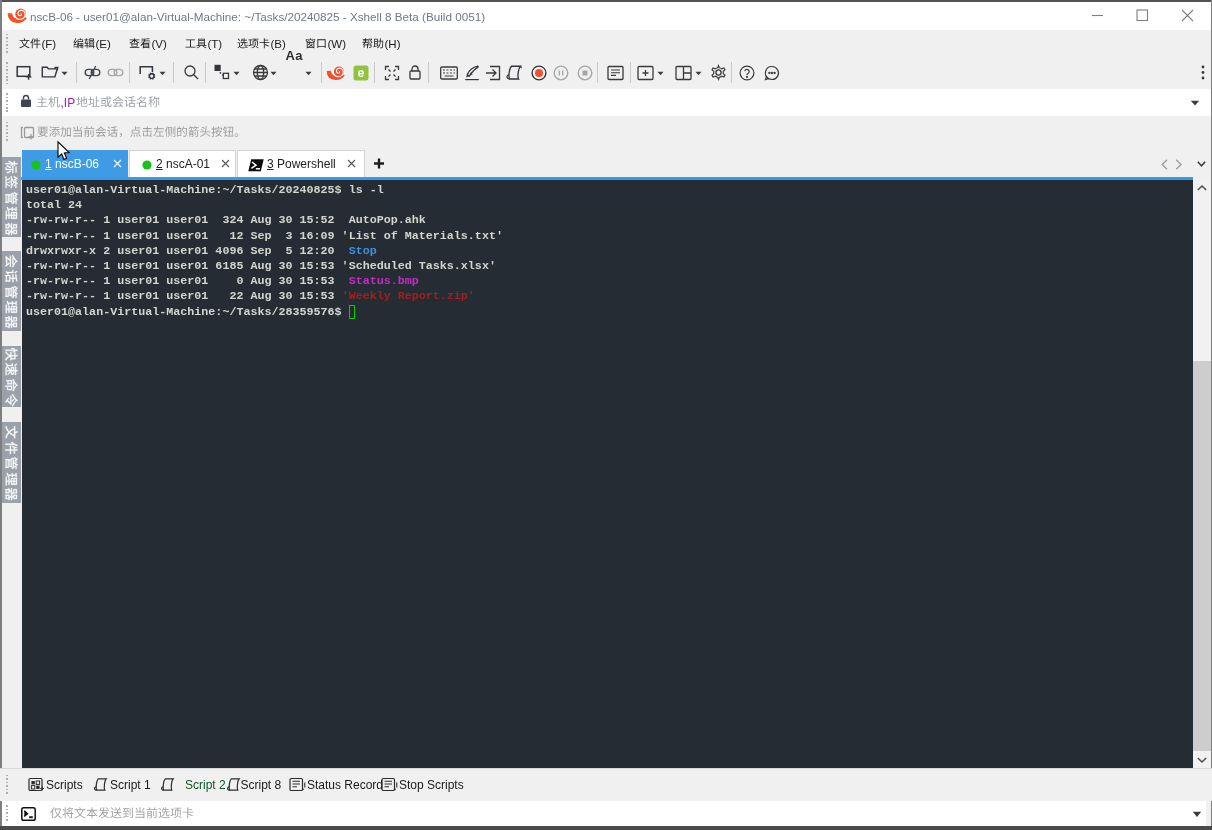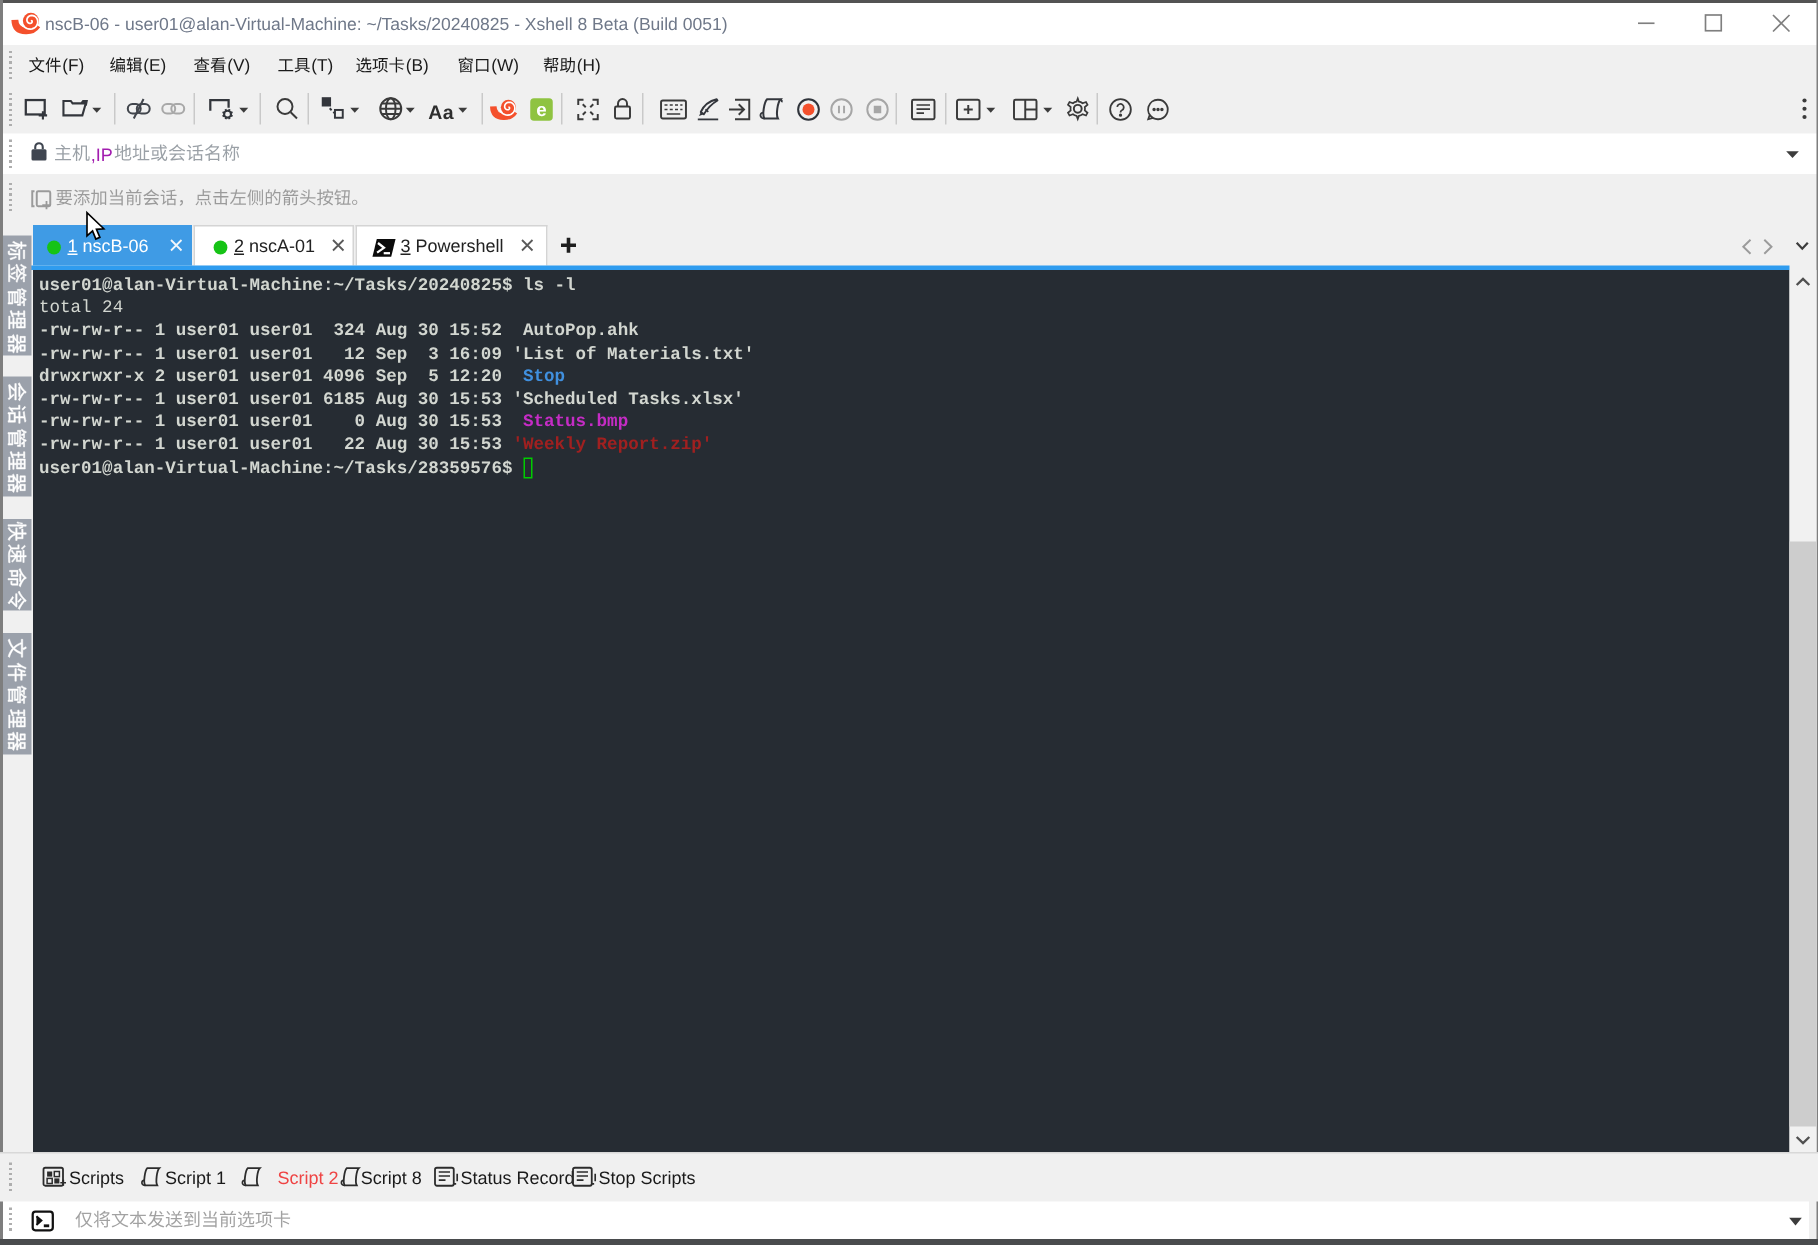--- a/index.html
+++ b/index.html
@@ -182,21 +182,21 @@
     <path d="M0.5 0.8 L3.5 4.2 L6.5 0.8 Z" fill="#3c3c3c"></path>
   </svg>
 <svg class="ic" style="left:251.5px;top:64px" width="17" height="17" viewBox="0 0 17 17" fill="none" stroke="#3a3a3a" stroke-width="1.3">
     <circle cx="8.5" cy="8.5" r="7"></circle>
     <ellipse cx="8.5" cy="8.5" rx="3.2" ry="7"></ellipse>
     <path d="M1.5 8.5 H15.5 M2.5 5 H14.5 M2.5 12 H14.5"></path>
   </svg>
 <svg class="ic" style="left:270.2px;top:70.5px" width="7" height="5" viewBox="0 0 7 5">
     <path d="M0.5 0.8 L3.5 4.2 L6.5 0.8 Z" fill="#3c3c3c"></path>
   </svg>
-<div class="abs" style="left:285.5px;top:67px;font-size:13px;font-weight:bold;color:#2e2e2e;letter-spacing:0.3px">Aa</div>
+<div class="abs" style="left:285.5px;top:48px;font-size:13px;font-weight:bold;color:#2e2e2e;letter-spacing:0.3px">Aa</div>
 <svg class="ic" style="left:304.9px;top:70.5px" width="7" height="5" viewBox="0 0 7 5">
     <path d="M0.5 0.8 L3.5 4.2 L6.5 0.8 Z" fill="#3c3c3c"></path>
   </svg>
 <div class="sep" style="left:321.0px;top:62px;height:21px"></div>
 <svg class="ic" style="left:327.5px;top:66px" width="16.5" height="13.2" viewBox="0 0 17.5 14">
     <circle cx="11.6" cy="5.9" r="5.35" fill="#f4502c"></circle>
     <path d="M0.9 5.2 Q1.1 12.3 8.2 12.6 Q13.2 12.8 15.9 8.9" fill="none" stroke="#f4502c" stroke-width="4.6"></path>
     <path d="M12.03 5.77 L12.19 5.86 L12.33 6.03 L12.42 6.25 L12.43 6.52 L12.35 6.81 L12.19 7.09 L11.93 7.33 L11.58 7.52 L11.17 7.61 L10.72 7.59 L10.25 7.45 L9.81 7.18 L9.42 6.78 L9.14 6.27 L8.97 5.67 L8.96 5.02 L9.11 4.35 L9.44 3.71 L9.94 3.14 L10.58 2.69 L11.35 2.40 L12.20 2.29 L13.08 2.39 L13.94 2.72 L14.73 3.26 L15.39 3.99 L15.87 4.90 L16.13 5.92 L16.15 7.01 L15.89 8.11 L15.37 9.14 L14.60 10.05 L13.60 10.77 L12.43 11.24 L11.15 11.44 L9.83 11.32 L8.54 10.88 L7.36 10.13 L6.36 9.11 L5.62 7.84" fill="none" stroke="#fff" stroke-width="1.15" stroke-linecap="round"></path>
   </svg>
 <svg class="ic" style="left:353px;top:64.5px" width="16" height="16" viewBox="0 0 16 16">
@@ -468,21 +468,21 @@
     <svg width="13.2" height="14.3" viewBox="0 0 13.2 14.3" fill="#ffffff" stroke="#ffffff" stroke-width="26" style="display:block;overflow:visible">
       <use href="#g37" transform="translate(0.00,11.35) scale(0.01320,-0.01320)"></use>
     </svg>
   </div>
 <div class="abs" style="left:4.2px;top:487.0px;transform:rotate(90deg);transform-origin:center">
     <svg width="13.2" height="14.3" viewBox="0 0 13.2 14.3" fill="#ffffff" stroke="#ffffff" stroke-width="26" style="display:block;overflow:visible">
       <use href="#g18" transform="translate(0.00,11.35) scale(0.01320,-0.01320)"></use>
     </svg>
   </div>
 <div class="abs" style="left:26px;top:183.00px;font-family:'Liberation Mono',monospace;font-size:11.7px;font-weight:bold;letter-spacing:0px;white-space:pre"><span style="color:#d2d6d0">user01@alan-Virtual-Machine:~/Tasks/20240825$&nbsp;ls&nbsp;-l</span></div>
-<div class="abs" style="left:26px;top:198.20px;font-family:'Liberation Mono',monospace;font-size:11.7px;font-weight:normal;letter-spacing:0px;white-space:pre"><span style="color:#d2d6d0">total&nbsp;24</span></div>
+<div class="abs" style="left:26px;top:198.20px;font-family:'Liberation Mono',monospace;font-size:11.7px;font-weight:bold;letter-spacing:0px;white-space:pre"><span style="color:#d2d6d0">total&nbsp;24</span></div>
 <div class="abs" style="left:26px;top:213.40px;font-family:'Liberation Mono',monospace;font-size:11.7px;font-weight:bold;letter-spacing:0px;white-space:pre"><span style="color:#d2d6d0">-rw-rw-r--&nbsp;1&nbsp;user01&nbsp;user01&nbsp;&nbsp;324&nbsp;Aug&nbsp;30&nbsp;15:52&nbsp;&nbsp;AutoPop.ahk</span></div>
 <div class="abs" style="left:26px;top:228.60px;font-family:'Liberation Mono',monospace;font-size:11.7px;font-weight:bold;letter-spacing:0px;white-space:pre"><span style="color:#d2d6d0">-rw-rw-r--&nbsp;1&nbsp;user01&nbsp;user01&nbsp;&nbsp;&nbsp;12&nbsp;Sep&nbsp;&nbsp;3&nbsp;16:09&nbsp;'List&nbsp;of&nbsp;Materials.txt'</span></div>
 <div class="abs" style="left:26px;top:243.80px;font-family:'Liberation Mono',monospace;font-size:11.7px;font-weight:bold;letter-spacing:0px;white-space:pre"><span style="color:#d2d6d0">drwxrwxr-x&nbsp;2&nbsp;user01&nbsp;user01&nbsp;4096&nbsp;Sep&nbsp;&nbsp;5&nbsp;12:20&nbsp;&nbsp;</span><span style="color:#4090df">Stop</span></div>
 <div class="abs" style="left:26px;top:259.00px;font-family:'Liberation Mono',monospace;font-size:11.7px;font-weight:bold;letter-spacing:0px;white-space:pre"><span style="color:#d2d6d0">-rw-rw-r--&nbsp;1&nbsp;user01&nbsp;user01&nbsp;6185&nbsp;Aug&nbsp;30&nbsp;15:53&nbsp;'Scheduled&nbsp;Tasks.xlsx'</span></div>
 <div class="abs" style="left:26px;top:274.20px;font-family:Liberation Mono, monospace;font-size:11.7px;font-weight:bold;letter-spacing:0px;white-space:pre"><span style="color:#d2d6d0">-rw-rw-r--&nbsp;1&nbsp;user01&nbsp;user01&nbsp;&nbsp;&nbsp;&nbsp;0&nbsp;Aug&nbsp;30&nbsp;15:53&nbsp;&nbsp;</span><span style="color:#c52cc5">Status.bmp</span></div>
 <div class="abs" style="left:26px;top:289.40px;font-family:'Liberation Mono',monospace;font-size:11.7px;font-weight:bold;letter-spacing:0px;white-space:pre"><span style="color:#d2d6d0">-rw-rw-r--&nbsp;1&nbsp;user01&nbsp;user01&nbsp;&nbsp;&nbsp;22&nbsp;Aug&nbsp;30&nbsp;15:53&nbsp;</span><span style="color:#a02020">'Weekly&nbsp;Report.zip'</span></div>
 <div class="abs" style="left:26px;top:304.60px;font-family:'Liberation Mono',monospace;font-size:11.7px;font-weight:bold;letter-spacing:0px;white-space:pre"><span style="color:#d2d6d0">user01@alan-Virtual-Machine:~/Tasks/28359576$</span></div>
 <div class="abs" style="left:349.4px;top:304.80px;width:6px;height:14px;border:1.4px solid #0c0;box-sizing:border-box"></div>
 <div class="abs" style="left:1193px;top:180px;width:17.5px;height:588px;background:#f1f1f1"></div>
 <svg class="ic" style="left:1197px;top:185px" width="10" height="6" viewBox="0 0 10 6" fill="none" stroke="#505050" stroke-width="1.6">
@@ -497,21 +497,21 @@
 <svg class="ic" style="left:28px;top:777px" width="16" height="15" viewBox="0 0 16 15">
     <rect x="1" y="1.5" width="13" height="12" rx="1.2" fill="none" stroke="#2c2c2c" stroke-width="1.2"></rect>
     <rect x="3.4" y="4" width="3.4" height="3.4" fill="#2c2c2c"></rect>
     <rect x="8.2" y="4" width="3.4" height="3.4" fill="none" stroke="#2c2c2c" stroke-width="1"></rect>
     <rect x="3.4" y="8.6" width="3.4" height="3.4" fill="none" stroke="#2c2c2c" stroke-width="1"></rect>
     <rect x="8.2" y="8.6" width="3.4" height="3.4" fill="#2c2c2c"></rect>
     <path d="M14.2 9.5 V13.5 M12.2 11.5 H16" stroke="#2c2c2c" stroke-width="1.1"></path>
   </svg>
 <div class="abs" style="left:46.0px;top:778px;font-size:12px;color:#1a1a1a">Scripts</div>
 <div class="abs" style="left:110.0px;top:778px;font-size:12px;color:#1a1a1a">Script 1</div>
-<div class="abs" style="left:185px;top:778px;font-size:12px;color:#ef4444">Script 2</div>
+<div class="abs" style="left:185px;top:778px;font-size:12px;color:#14532d">Script 2</div>
 <div class="abs" style="left:240.5px;top:778px;font-size:12px;color:#1a1a1a">Script 8</div>
 <div class="abs" style="left:307.0px;top:778px;font-size:12px;color:#1a1a1a">Status Record</div>
 <div class="abs" style="left:399.0px;top:778px;font-size:12px;color:#1a1a1a">Stop Scripts</div>
 <svg class="ic" style="left:92.0px;top:777px" width="16" height="15" viewBox="0 0 16 15" fill="none" stroke="#2c2c2c" stroke-width="1.2">
     <path d="M6.2 1.8 H14.2 C12.6 3.4 11.6 11 12.8 13.2 H4.8 C3.4 11.4 4.6 3.4 6.2 1.8 Z"></path>
     <path d="M4.8 13.2 C3.6 13.2 2.4 12.6 2.6 11.2 C2.75 10.2 3.6 9.8 4.4 9.9" stroke-width="1.1"></path>
   </svg>
 <svg class="ic" style="left:158.5px;top:777px" width="16" height="15" viewBox="0 0 16 15" fill="none" stroke="#2c2c2c" stroke-width="1.2">
     <path d="M6.2 1.8 H14.2 C12.6 3.4 11.6 11 12.8 13.2 H4.8 C3.4 11.4 4.6 3.4 6.2 1.8 Z"></path>
     <path d="M4.8 13.2 C3.6 13.2 2.4 12.6 2.6 11.2 C2.75 10.2 3.6 9.8 4.4 9.9" stroke-width="1.1"></path>

